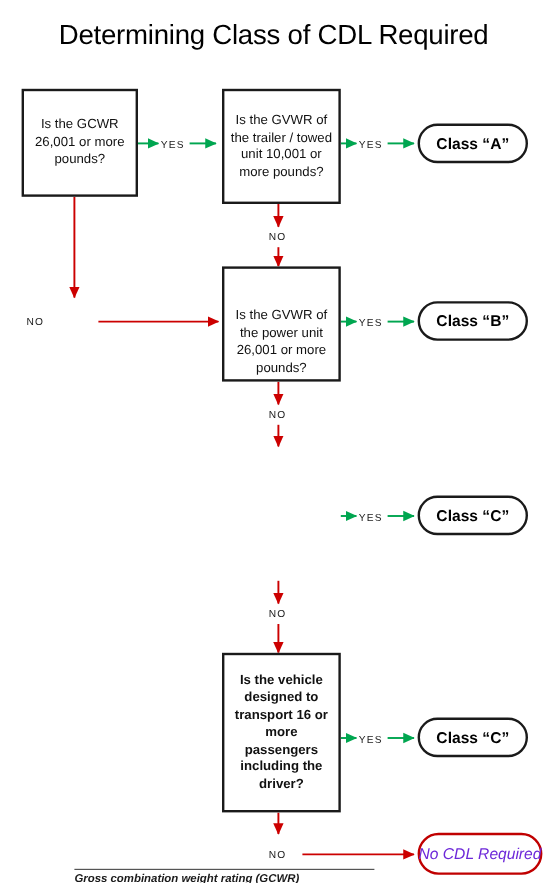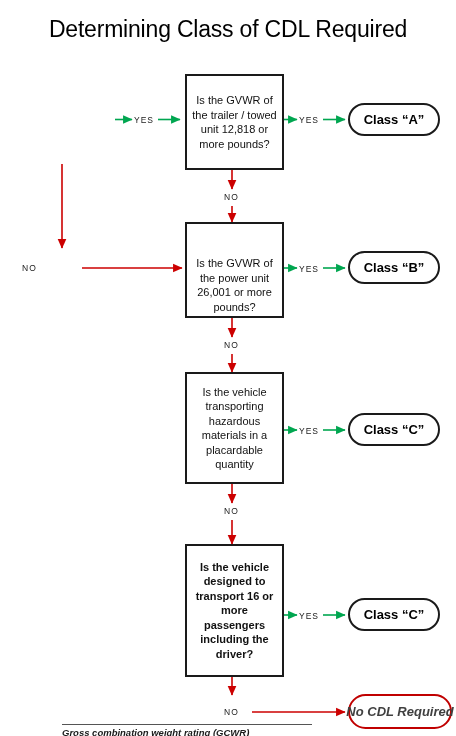--- a/index.html
+++ b/index.html
@@ -61,23 +61,23 @@
     align-items: center;
     justify-content: center;
     text-align: center;
     font-size: 13px;
     font-weight: bold;
     color: #000;
     white-space: nowrap;
   }
   .terminal-box.no-cdl {
     border-color: #c00000;
-    color: #404040;
+    color: #6d28d9;
     font-style: italic;
-    font-weight: bold;
+    font-weight: normal;
     font-size: 13px;
     text-align: right;
   }
   
   .edge-label {
     position: absolute;
     font-size: 8.5px;
     font-weight: normal;
     letter-spacing: 1px;
     color: #1a1a1a;
@@ -149,32 +149,32 @@
     <line x1="232" y1="484" x2="232" y2="503" stroke="#cc0000" stroke-width="1.6" marker-end="url(#arrow-red)"></line>
     <line x1="232" y1="520" x2="232" y2="544" stroke="#cc0000" stroke-width="1.6" marker-end="url(#arrow-red)"></line>
 
     <line x1="284" y1="615" x2="297" y2="615" stroke="#00a650" stroke-width="1.6" marker-end="url(#arrow-green)"></line>
     <line x1="323" y1="615" x2="345" y2="615" stroke="#00a650" stroke-width="1.6" marker-end="url(#arrow-green)"></line>
 
     <line x1="232" y1="677" x2="232" y2="695" stroke="#cc0000" stroke-width="1.6" marker-end="url(#arrow-red)"></line>
     <line x1="252" y1="712" x2="345" y2="712" stroke="#cc0000" stroke-width="1.6" marker-end="url(#arrow-red)"></line>
   </svg>
 
+  <div class="decision-box" style="left:18px; top:74px; width:97px; height:90px;">
+    <span class="box-text">Is the GCWR 26,001 or more pounds?</span>
+  </div>
 
   <div class="decision-box" style="left:185px; top:74px; width:99px; height:96px;">
-    <span class="box-text">Is the GVWR of the trailer / towed unit 12,818 or more pounds?</span>
+    <span class="box-text">Is the GVWR of the trailer / towed unit 10,001 or more pounds?</span>
   </div>
 
   <div class="decision-box" style="left:185px; top:222px; width:99px; height:96px;align-items:flex-end;">
     <span class="box-text">Is the GVWR of the power unit 26,001 or more pounds?</span>
   </div>
 
-  <div class="decision-box" style="left:185px; top:372px; width:99px; height:112px;">
-    <span class="box-text">Is the vehicle transporting hazardous materials in a placardable quantity</span>
-  </div>
 
   <div class="decision-box" style="left:185px; top:544px; width:99px; height:133px;font-weight:bold;">
     <span class="box-text">Is the vehicle designed to transport 16 or more passengers including the driver?</span>
   </div>
 
   <div class="terminal-box" style="left:348px; top:251px; width:92px; height:33px;">
     <span>Class “B”</span>
   </div>
 
   <div class="terminal-box" style="left:348px; top:103px; width:92px; height:33px;">

